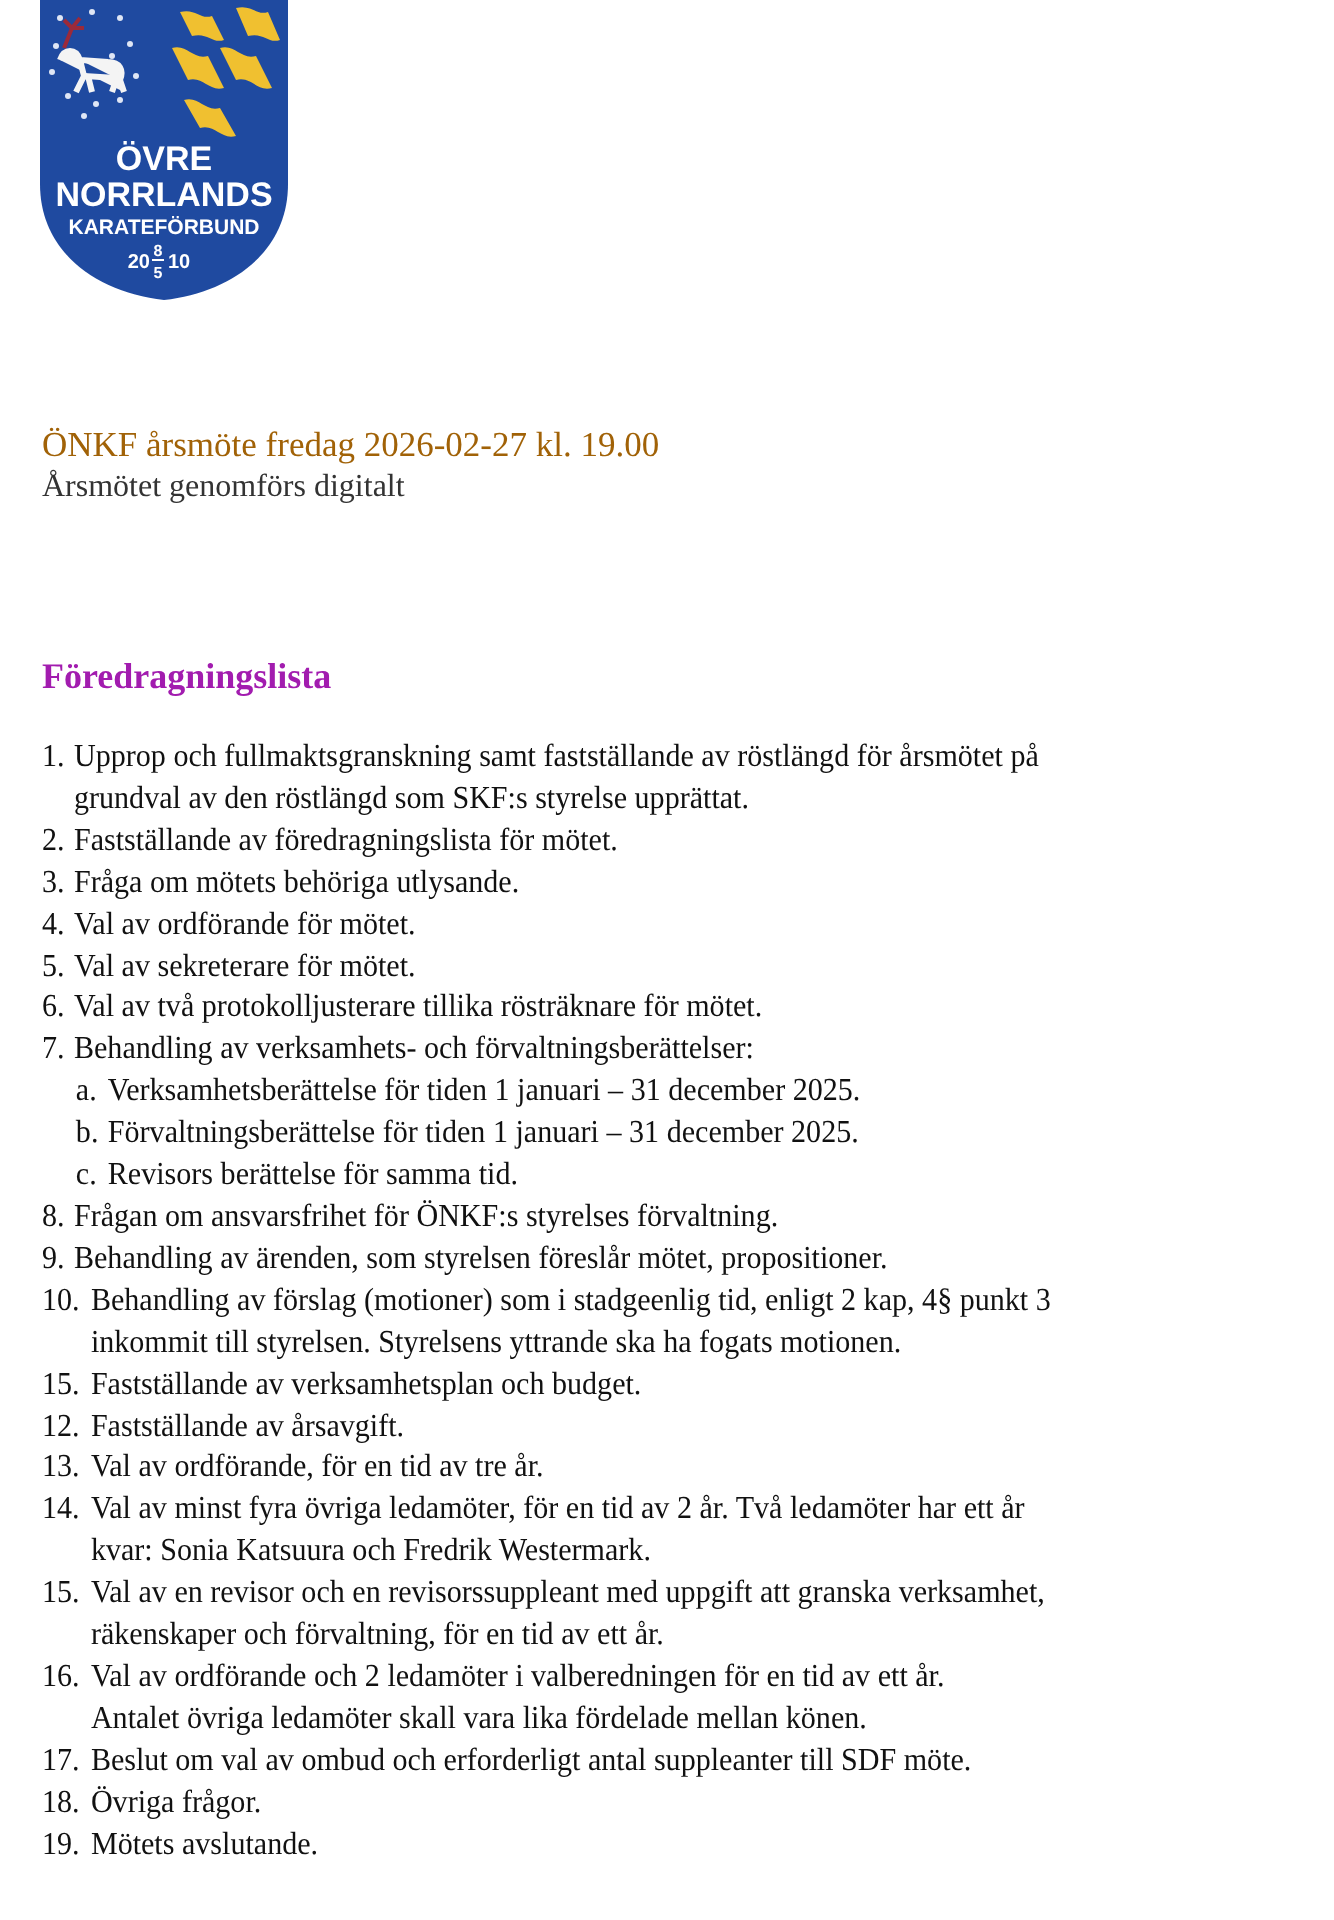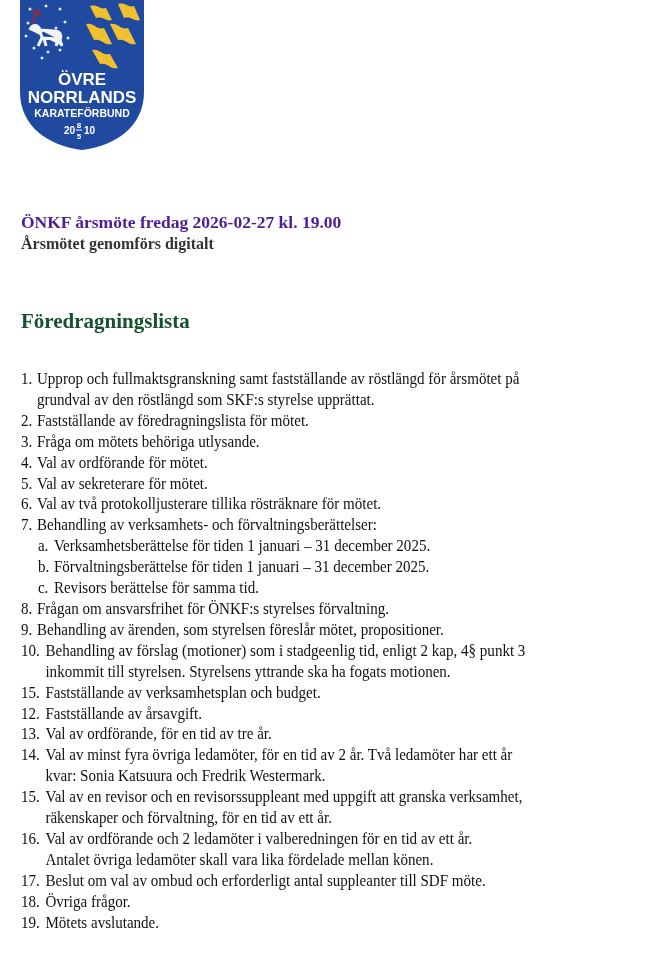--- a/index.html
+++ b/index.html
@@ -1,21 +1,21 @@
 <!DOCTYPE html>
 <html><head>
 <meta charset="utf-8">
 <style>
   html, body { margin: 0; padding: 0; background: #ffffff; }
   body { width: 667px; height: 960px; position: relative; overflow: hidden; font-family: "Liberation Serif", serif; color: #111; }
   .logo { position: absolute; left: 20px; top: 0; width: 124px; height: 150px; }
   .header { position: absolute; left: 21px; top: 212px; }
-  .header .title { font-weight: bold; font-size: 17.5px; line-height: 21px; color: #4c1d95; }
-  .header .subtitle { font-weight: bold; font-size: 16px; line-height: 21px; color: #333; }
-  .section-title { position: absolute; left: 21px; top: 309px; font-weight: bold; font-size: 21px; color: #14532d; }
+  .header .title { font-weight: normal; font-size: 17.5px; line-height: 21px; color: #a16207; }
+  .header .subtitle { font-weight: normal; font-size: 16px; line-height: 21px; color: #333; }
+  .section-title { position: absolute; left: 21px; top: 328px; font-weight: bold; font-size: 18px; color: #a21caf; }
   .agenda { position: absolute; left: 21px; top: 369px; width: 640px; font-size: 16px; line-height: 20.9px; color: #111; transform: scaleX(0.94); transform-origin: left top; }
   .item { position: relative; padding-left: 17px; }
   .item.two { padding-left: 26px; }
   .item .num { position: absolute; left: 0; top: 0; }
   .sub { position: relative; padding-left: 35px; }
   .sub .num { position: absolute; left: 18px; top: 0; }
 </style>
 </head>
 <body>
 

